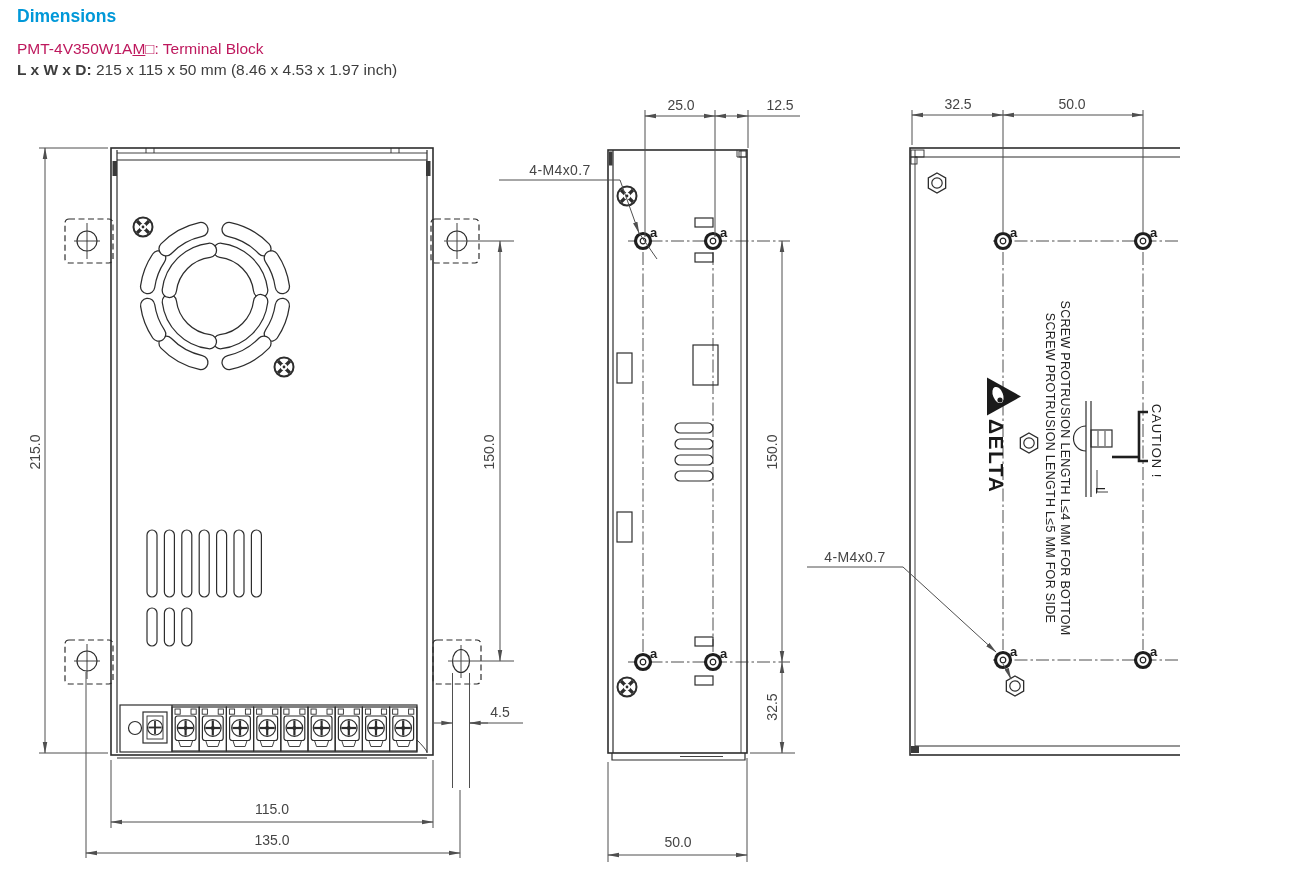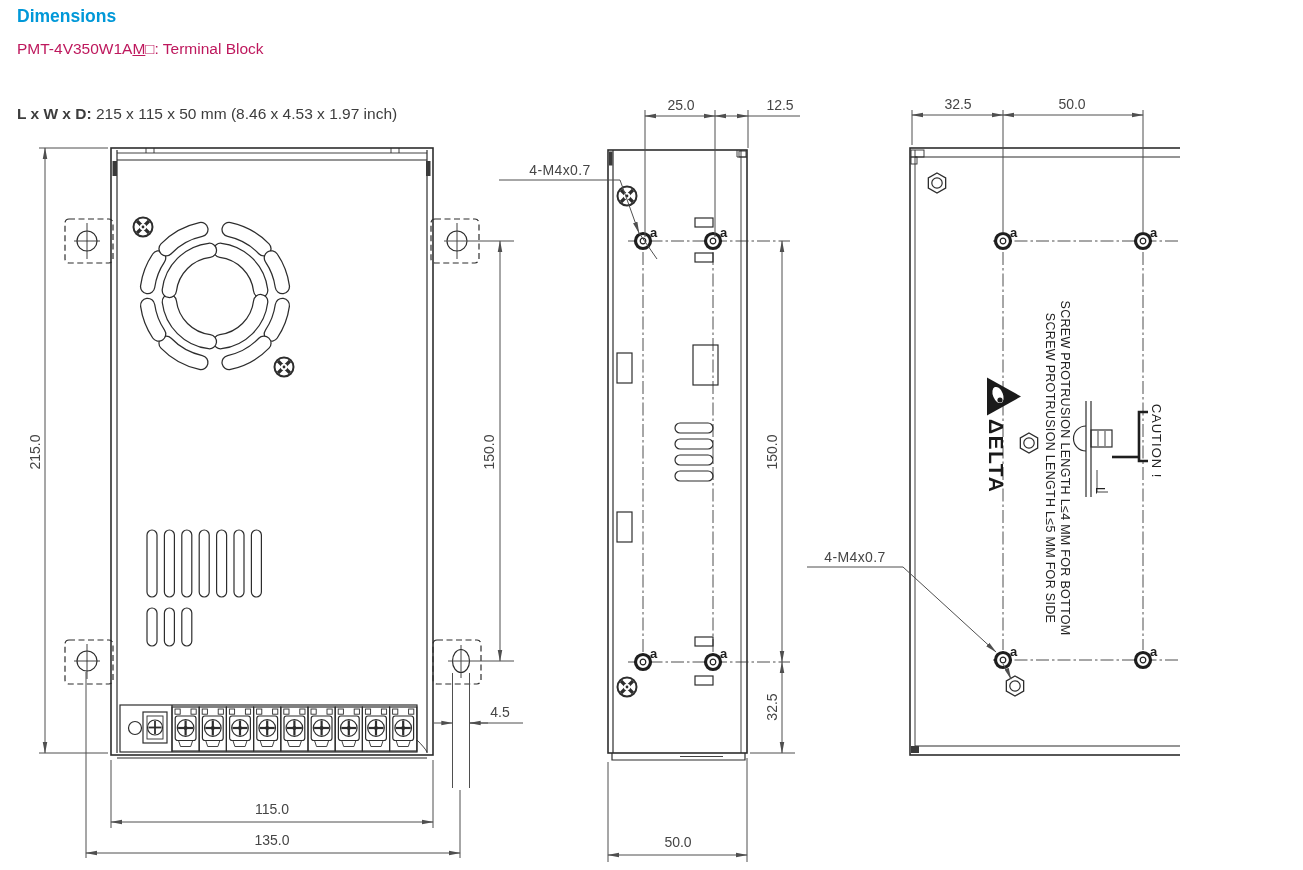--- a/index.html
+++ b/index.html
@@ -2,21 +2,21 @@
 <html><head>
 <meta charset="utf-8">
 <style>
   html,body{margin:0;padding:0;background:#ffffff;}
   #page{position:relative;width:1180px;height:870px;background:#fff;
         font-family:"Liberation Sans","DejaVu Sans",sans-serif;overflow:hidden;}
   .hdr-title{position:absolute;left:17px;top:6px;font-size:17.5px;font-weight:bold;color:#0098d8;}
   .hdr-model{position:absolute;left:17px;top:40px;font-size:15.5px;color:#be185d;}
   .hdr-model .u{text-decoration:underline;}
   .hdr-model .box{font-size:15px;}
-  .hdr-size{position:absolute;left:17px;top:61px;font-size:15.5px;color:#3d3d3d;margin-top:44px;}
+  .hdr-size{position:absolute;left:17px;top:61px;font-size:15.5px;color:#3d3d3d;}
   .hdr-size .b{font-weight:bold;}
   svg text{font-family:"Liberation Sans","DejaVu Sans",sans-serif;}
   .obj{stroke:#2d2d2d;fill:none;stroke-width:1.2;}
   .obj2{stroke:#2d2d2d;fill:none;stroke-width:1.6;}
   .thin{stroke:#2d2d2d;fill:none;stroke-width:0.9;}
   .dim{stroke:#4f4f4f;fill:none;stroke-width:1;}
   .ctr{stroke:#3a3a3a;fill:none;stroke-width:0.9;stroke-dasharray:13 3 2.5 3;}
   .brk{stroke:#2d2d2d;fill:none;stroke-width:1.2;stroke-dasharray:6 3.5;}
   .dimt{fill:#454545;font-size:14px;}
   .lbl{fill:#454545;font-size:14px;letter-spacing:.4px;}

